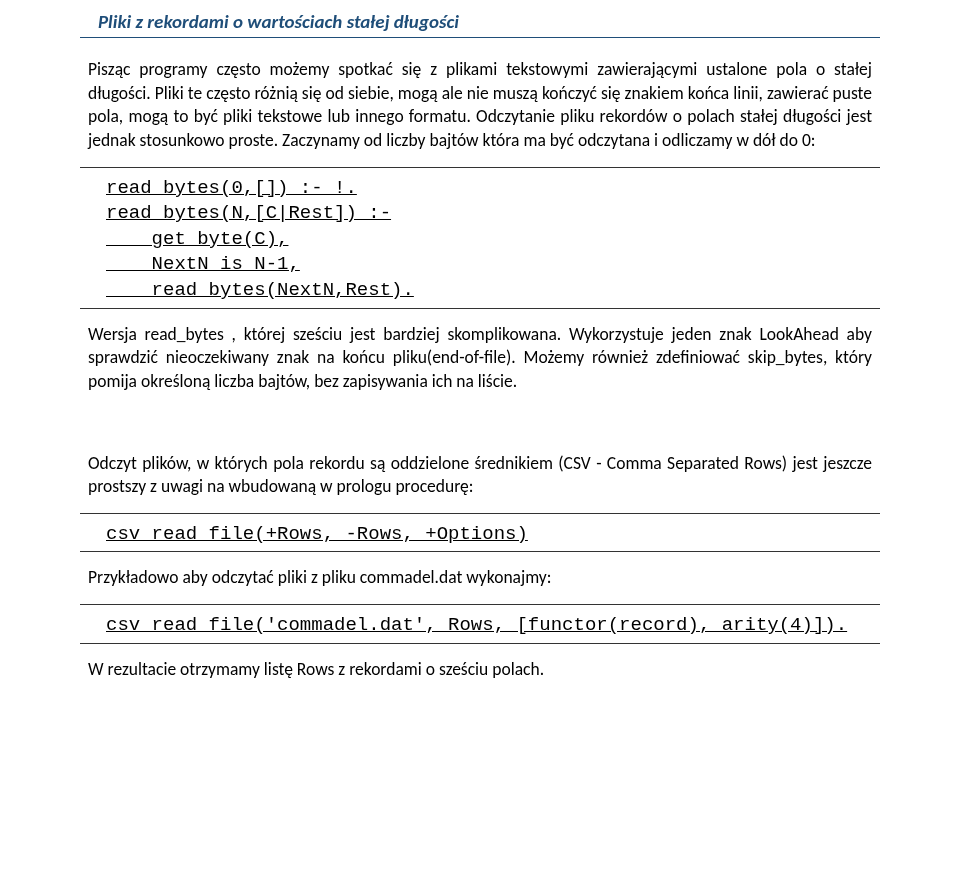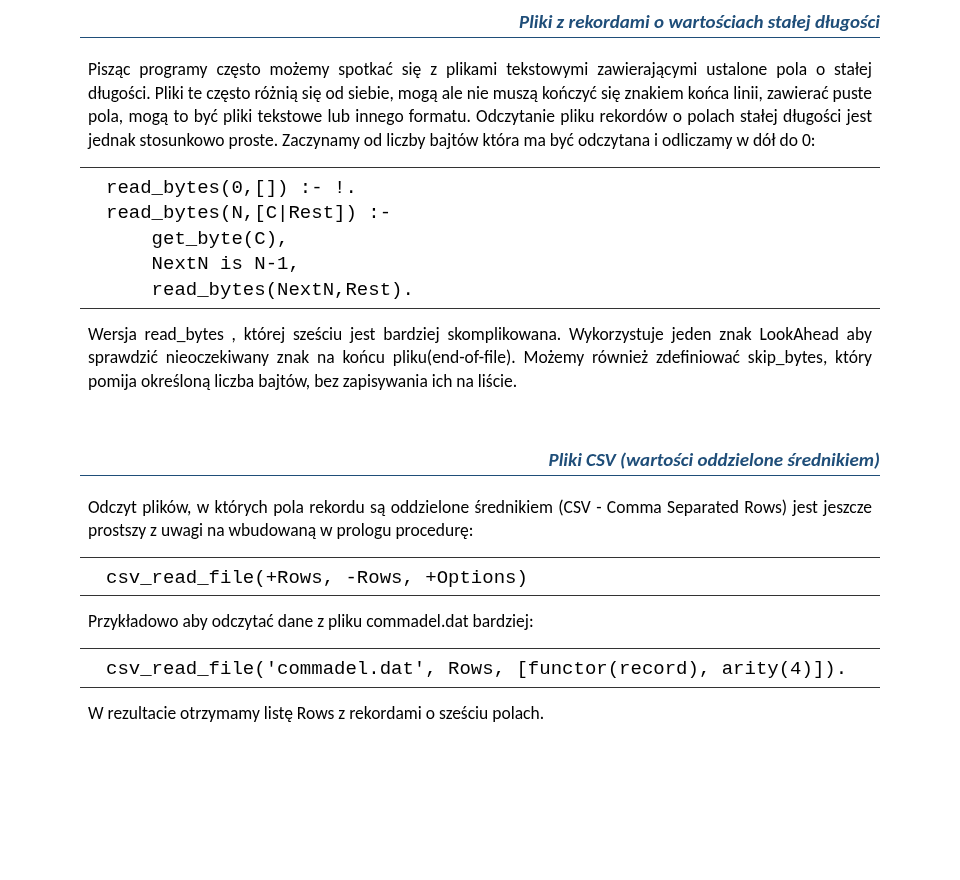--- a/index.html
+++ b/index.html
@@ -15,21 +15,20 @@
   }
   .heading-block {
     margin: 10px 0 20px 0;
   }
   .heading {
     color: #1f4e79;
     font-style: italic;
     font-weight: bold;
     font-size: 19px;
     margin-left: 18px;
-    text-align: right;
   }
   .heading-rule {
     border: none;
     border-top: 1px solid #1f4e79;
     margin: 4px 0 0 0;
   }
   p.body {
     font-size: 17.5px;
     line-height: 1.35;
     text-align: justify;
@@ -42,20 +41,21 @@
     margin: 8px 0 4px 26px;
     line-height: 1.35;
   }
   .sep {
     border: none;
     border-top: 1px solid #333;
     margin: 2px 0 2px 0;
   }
   .code-block-wrap {
     margin: 6px 0;
+    text-decoration: underline;
   }
 </style>
 </head>
 <body>
 
 <div class="page">
 
   <div class="heading-block">
     <div class="heading">Pliki z rekordami o wartościach stałej długości</div>
     <hr class="heading-rule">
@@ -70,34 +70,30 @@
     get_byte(C),
     NextN is N-1,
     read_bytes(NextN,Rest).</div>
     <hr class="sep">
   </div>
 
   <p class="body">Wersja read_bytes , której sześciu jest bardziej skomplikowana. Wykorzystuje jeden znak LookAhead aby sprawdzić nieoczekiwany znak na końcu pliku(end-of-file). Możemy również zdefiniować skip_bytes, który pomija określoną liczba bajtów, bez zapisywania ich na liście.</p>
 
   <div style="height:30px"></div>
 
-  <div class="heading-block">
-    <div class="heading">Pliki CSV (wartości oddzielone średnikiem)</div>
-    <hr class="heading-rule">
-  </div>
 
   <p class="body">Odczyt plików, w których pola rekordu są oddzielone średnikiem (CSV - Comma Separated Rows) jest jeszcze prostszy z uwagi na wbudowaną w prologu procedurę:</p>
 
   <div class="code-block-wrap">
     <hr class="sep">
     <div class="code">csv_read_file(+Rows, -Rows, +Options)</div>
     <hr class="sep">
   </div>
 
-  <p class="body">Przykładowo aby odczytać dane z pliku commadel.dat bardziej:</p>
+  <p class="body">Przykładowo aby odczytać pliki z pliku commadel.dat wykonajmy:</p>
 
   <div class="code-block-wrap">
     <hr class="sep">
     <div class="code">csv_read_file('commadel.dat', Rows, [functor(record), arity(4)]).</div>
     <hr class="sep">
   </div>
 
   <p class="body">W rezultacie otrzymamy listę Rows z rekordami o sześciu polach.</p>
 
 </div>

